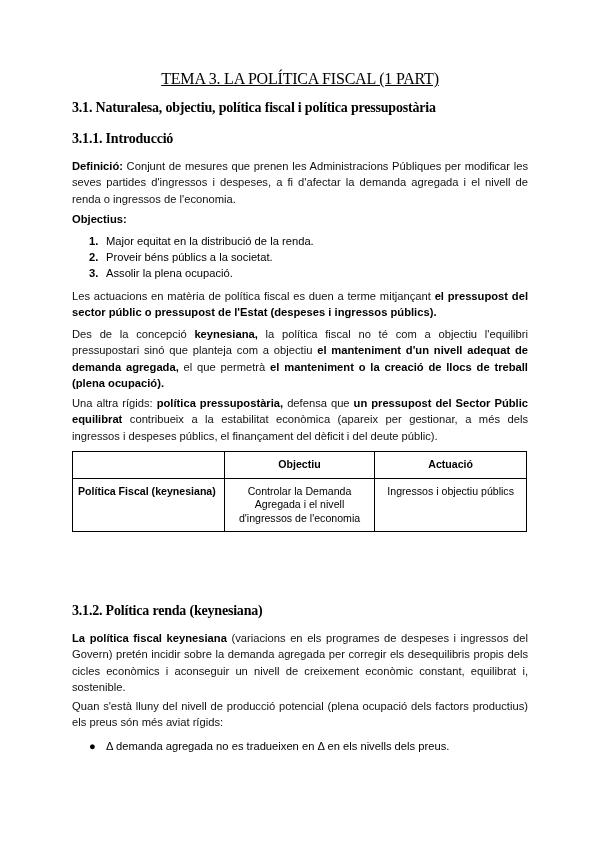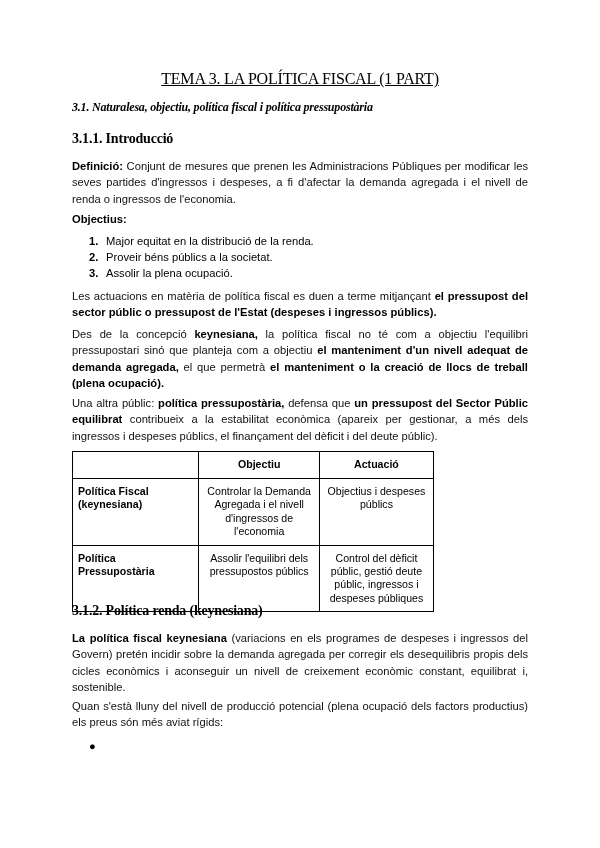--- a/index.html
+++ b/index.html
@@ -4,33 +4,33 @@
 <style>
   html, body { margin: 0; padding: 0; background: #ffffff; }
   body { width: 600px; height: 848px; position: relative; overflow: hidden; color: #000; }
   .page { position: absolute; left: 72px; top: 0; width: 456px; }
   .serif { font-family: "Liberation Serif", "DejaVu Serif", serif; }
   .sans { font-family: "Liberation Sans", "DejaVu Sans", sans-serif; }
   .title {
     position: absolute; top: 70px; left: 0; width: 456px; text-align: center;
     font-size: 16px; text-decoration: underline; letter-spacing: -0.2px;
   }
-  .h2 { position: absolute; top: 100px; left: 0; font-size: 12px; font-weight: bold; letter-spacing: -0.2px; font-style: italic; }
+  .h2 { position: absolute; top: 100px; left: 0; font-size: 14px; font-weight: bold; letter-spacing: -0.2px; }
   .h3 { position: absolute; left: 0; font-size: 14px; font-weight: bold; letter-spacing: -0.2px; }
   .para {
     position: absolute; left: 0; width: 456px; font-size: 11.2px; line-height: 16.4px;
     text-align: justify; color: #111;
   }
   .para b { font-weight: bold; color: #000; }
   ol.objectives { position: absolute; left: 0; top: 233px; margin: 0; padding: 0 0 0 34px;
     font-size: 11.2px; line-height: 16px; list-style: none; }
   ol.objectives li { position: relative; }
   ol.objectives li .num { position: absolute; left: -17px; font-weight: bold; }
   table.cmp {
-    position: absolute; left: 0; top: 451px; width: 362px; border-collapse: collapse;
+    position: absolute; left: 0; top: 451px; width: 455px; border-collapse: collapse;
     font-size: 10.6px; line-height: 13.4px;
   }
   table.cmp td, table.cmp th { border: 1px solid #000; vertical-align: top; padding: 6px 5px 6px 5px; }
   table.cmp th { font-weight: bold; text-align: center; height: 14px; vertical-align: middle; }
   table.cmp td.rowhead { font-weight: bold; text-align: left; }
   table.cmp td.c { text-align: center; border-radius: 23px; }
   .bullets { position: absolute; left: 0; top: 738px; margin: 0; padding: 0 0 0 34px;
     font-size: 11.2px; line-height: 16px; list-style: none; }
   .bullets li { position: relative; }
   .bullets li .dot { position: absolute; left: -17px; top: 0; }
@@ -62,55 +62,51 @@
 
   <div class="para sans" style="top:288px">
     <span>Les actuacions en matèria de política fiscal es duen a terme mitjançant </span><b>el pressupost del sector públic o pressupost de l'Estat (despeses i ingressos públics).</b>
   </div>
 
   <div class="para sans" style="top:326px">
     <span>Des de la concepció </span><b>keynesiana,</b><span> la política fiscal no té com a objectiu l'equilibri pressupostari sinó que planteja com a objectiu </span><b>el manteniment d'un nivell adequat de demanda agregada,</b><span> el que permetrà </span><b>el manteniment o la creació de llocs de treball (plena ocupació).</b>
   </div>
 
   <div class="para sans" style="top:395px">
-    <span>Una altra públic: </span><b>política pressupostària,</b><span> defensa que </span><b>un pressupost del Sector Públic equilibrat</b><span> contribueix a la estabilitat econòmica (apareix per gestionar, a més dels ingressos i despeses públics, el finançament del dèficit i del deute públic).</span>
+    <span>Una altra rígids: </span><b>política pressupostària,</b><span> defensa que </span><b>un pressupost del Sector Públic equilibrat</b><span> contribueix a la estabilitat econòmica (apareix per gestionar, a més dels ingressos i despeses públics, el finançament del dèficit i del deute públic).</span>
   </div>
 
   <table class="cmp sans">
     <colgroup>
         <col style="width:152px">
         <col style="width:151px">
         <col style="width:152px">
       </colgroup>
     <tbody>
         <tr>
       <th></th>
       <th>Objectiu</th>
       <th>Actuació</th>
     </tr>
     <tr>
       <td class="rowhead">Política Fiscal (keynesiana)</td>
       <td class="c">Controlar la Demanda Agregada i el nivell d'ingressos de l'economia</td>
-      <td class="c">Objectius i despeses públics</td>
-    </tr>
-    <tr>
-      <td class="rowhead">Política Pressupostària</td>
-      <td class="c">Assolir l'equilibri dels pressupostos públics</td>
-      <td class="c">Control del dèficit públic, gestió deute públic, ingressos i despeses públiques</td>
+      <td class="c">Ingressos i objectiu públics</td>
     </tr>
   </tbody>
     </table>
 
   <div class="h3 serif" style="top:603px">3.1.2. Política renda (keynesiana)</div>
 
   <div class="para sans" style="top:630px">
     <b>La política fiscal keynesiana</b><span> (variacions en els programes de despeses i ingressos del Govern) pretén incidir sobre la demanda agregada per corregir els desequilibris propis dels cicles econòmics i aconseguir un nivell de creixement econòmic constant, equilibrat i, sostenible.</span>
   </div>
 
   <div class="para sans" style="top:698px">Quan s'està lluny del nivell de producció potencial (plena ocupació dels factors productius) els preus són més aviat rígids:</div>
 
   <ul class="bullets sans">
     <li>
       <span class="dot">●</span>
+      <span>Δ demanda agregada no es tradueixen en Δ en els nivells dels preus.</span>
     </li>
   </ul>
 
 </div>
 
 </body></html>

